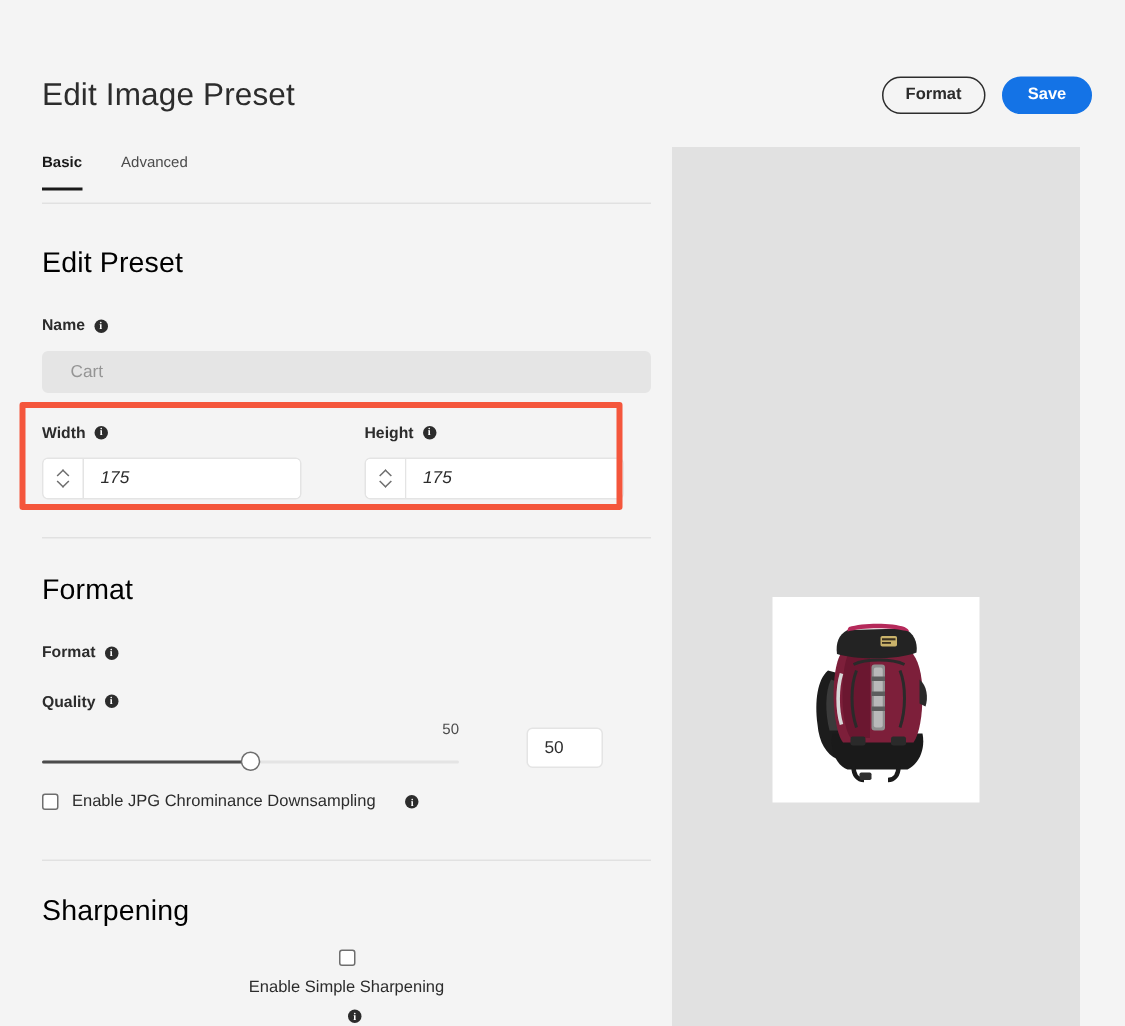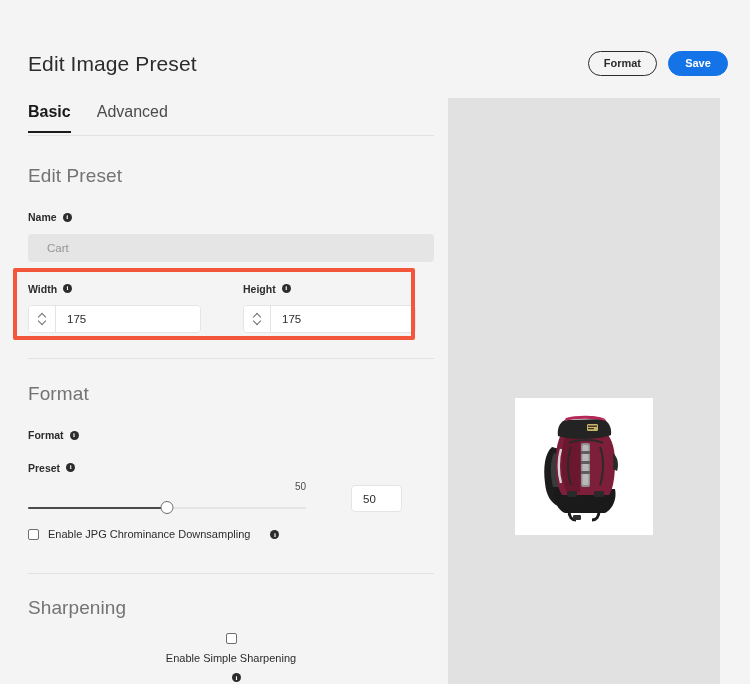--- a/index.html
+++ b/index.html
@@ -82,21 +82,21 @@
     position: relative;
     margin: 14px 0 0 28px;
     width: 406px;
     height: 32px;
     display: flex;
     align-items: flex-start;
     gap: 26px;
     border-bottom: 1px solid #e1e1e1;
   }
   .tab {
-    font-size: 16px;
+    font-size: 10px;
     color: #4b4b4b;
     padding-bottom: 12px;
     cursor: pointer;
     position: relative;
     line-height: 1;
   }
   .tab.active {
     color: #1a1a1a;
     font-weight: 700;
   }
@@ -109,21 +109,21 @@
     background: #1a1a1a;
   }
 
   .section {
     margin: 0 28px;
     width: 406px;
   }
   .section-title {
     font-size: 19px;
     font-weight: 400;
-    color: #737373;
+    color: #000000;
     letter-spacing: 0.1px;
     margin: 0;
     line-height: 1;
   }
   .divider {
     width: 406px;
     height: 1px;
     background: #e1e1e1;
     margin: 0 28px;
   }
@@ -174,20 +174,21 @@
 
   
   .stepper {
     display: flex;
     width: 173px;
     height: 28px;
     border-radius: 4px;
     overflow: hidden;
     background: #ffffff;
     border: 1px solid #e4e4e4;
+    font-style: italic;
   }
   .stepper-arrows {
     width: 27px;
     border-right: 1px solid #e4e4e4;
     display: flex;
     flex-direction: column;
     align-items: center;
     justify-content: center;
     gap: 2px;
     background: #ffffff;
@@ -442,21 +443,21 @@
 
       <div style="margin-top:27px;">
         <div class="field-label">
           <span>Format</span>
           <i class="info-icon">i</i>
         </div>
       </div>
 
       <div style="margin-top:22px;">
         <div class="field-label">
-          <span>Preset</span>
+          <span>Quality</span>
           <i class="info-icon">i</i>
         </div>
 
         <div class="slider-row" style="margin-top:8px;">
           <div class="slider-wrap">
             <div class="slider-value-label">50</div>
             <div class="slider-track"></div>
             <div class="slider-fill" id="sliderFill" style="width: 139px;"></div>
             <div class="slider-thumb" id="sliderThumb" style="left: 139px;"></div>
           </div>

